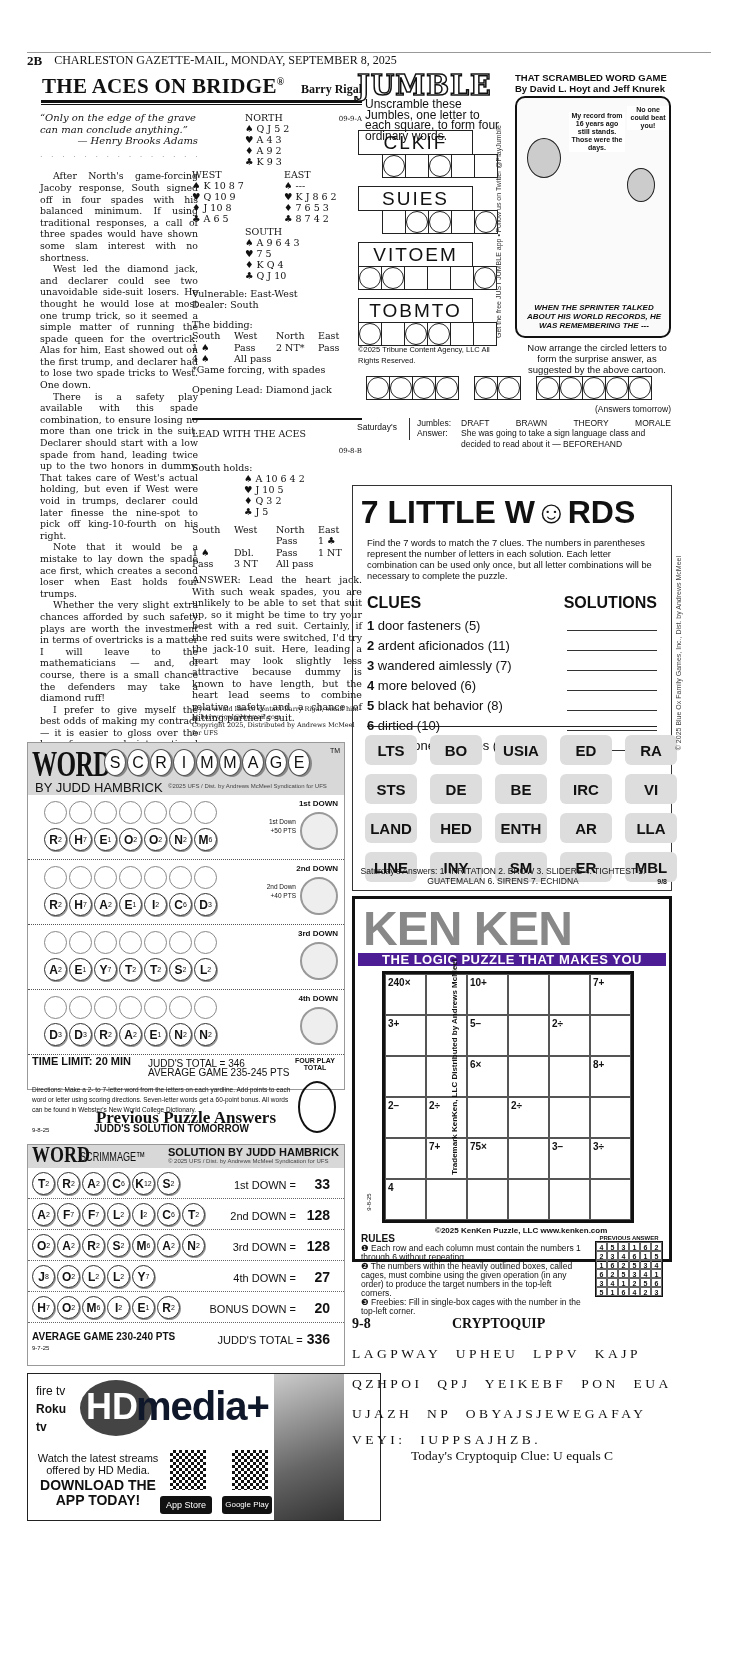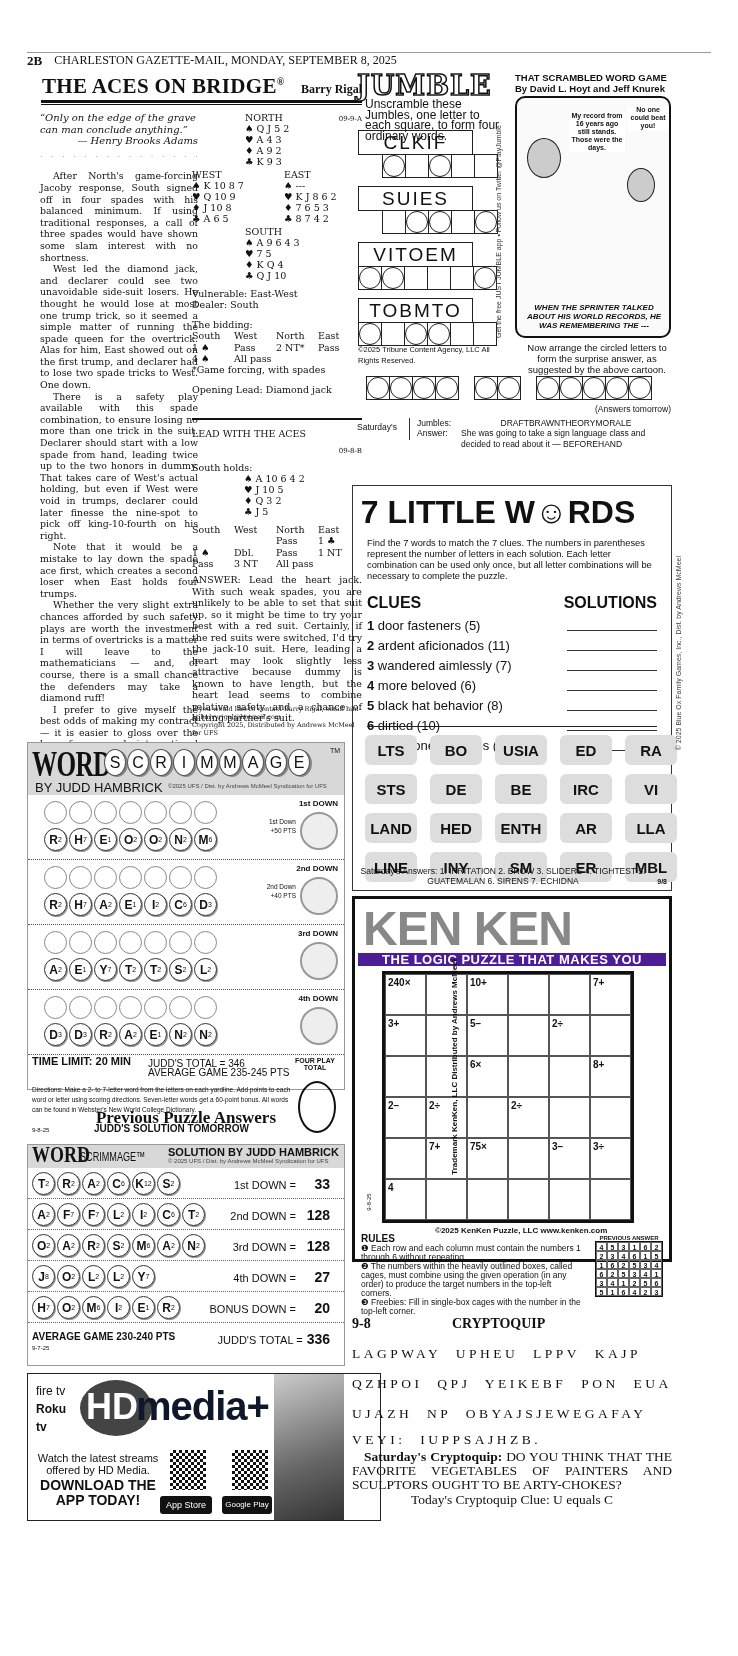--- a/index.html
+++ b/index.html
@@ -492,21 +492,21 @@
         <span class="j-box c"></span>
         <span class="j-box c"></span>
         <span class="j-box c"></span>
       </div>
     </div>
   <div style="position:absolute;right:0;top:334px;font-family:'Liberation Sans',sans-serif;font-size:8.5px">(Answers tomorrow)</div>
   <div style="position:absolute;left:0;top:348px;width:314px;font-family:'Liberation Sans',sans-serif;font-size:8.5px;line-height:10.5px">
     <div style="position:absolute;left:0;top:4px">Saturday's</div>
     <div style="position:absolute;left:52px;top:0;height:22px;border-left:1px solid #333"></div>
     <div style="position:absolute;left:60px;top:0">Jumbles:</div>
-    <div style="position:absolute;left:104px;top:0;width:210px;display:flex;justify-content:center">
+    <div style="position:absolute;left:104px;top:0;width:210px;display:flex;justify-content:space-between">
         <span>DRAFT</span>
         <span>BRAWN</span>
         <span>THEORY</span>
         <span>MORALE</span>
       </div>
     <div style="position:absolute;left:60px;top:10px">Answer:</div>
     <div style="position:absolute;left:104px;top:10px;width:210px">She was going to take a sign language class and decided to read about it — BEFOREHAND</div>
   </div>
 </div>
 
@@ -672,15 +672,14 @@
 
 <div id="cq" class="abs">
   <div class="cq-head">
       <span class="d">9-8</span>
       <span>CRYPTOQUIP</span>
     </div>
   <div class="cq-line">LAGPWAY UPHEU LPPV KAJP</div>
   <div class="cq-line">QZHPOI QPJ YEIKEBF PON EUA</div>
   <div class="cq-line">UJAZH NP OBYAJSJEWEGAFAY</div>
   <div class="cq-line" style="margin-top:10px">VEYI: IUPPSAJHZB.</div>
-  <div class="cq-sat">&nbsp;&nbsp;&nbsp;<b>Saturday's Cryptoquip:</b> <span>DO YOU THINK THAT THE FAVORITE VEGETABLES OF PAINTERS AND SCULPTORS OUGHT TO BE ARTY-CHOKES?</span></div>
   <div class="cq-clue">Today's Cryptoquip Clue: U equals C</div>
 </div>
 
 </body></html>

